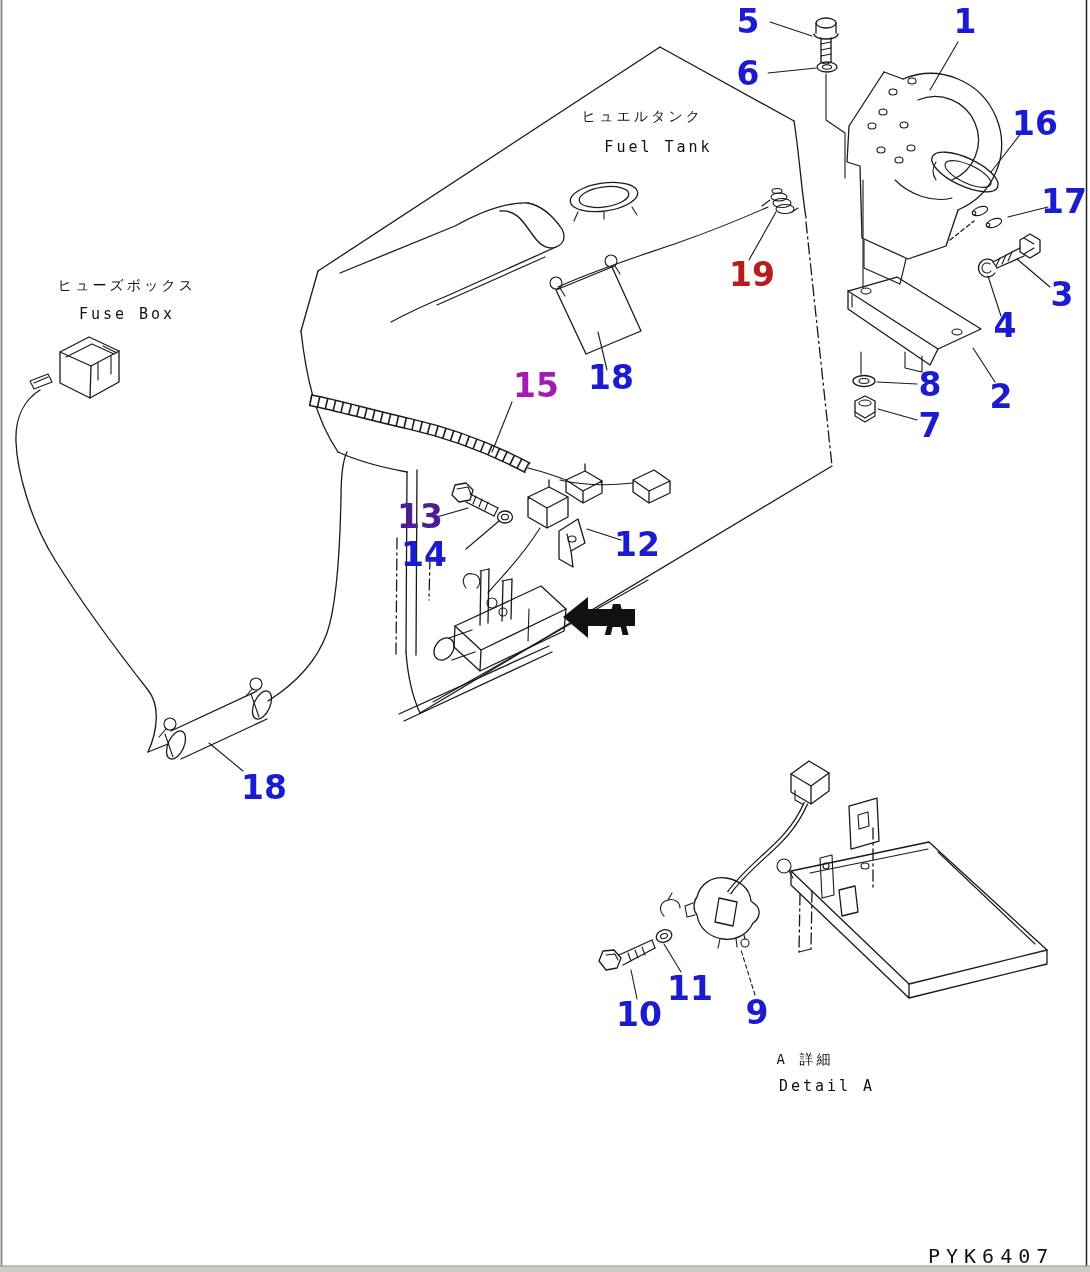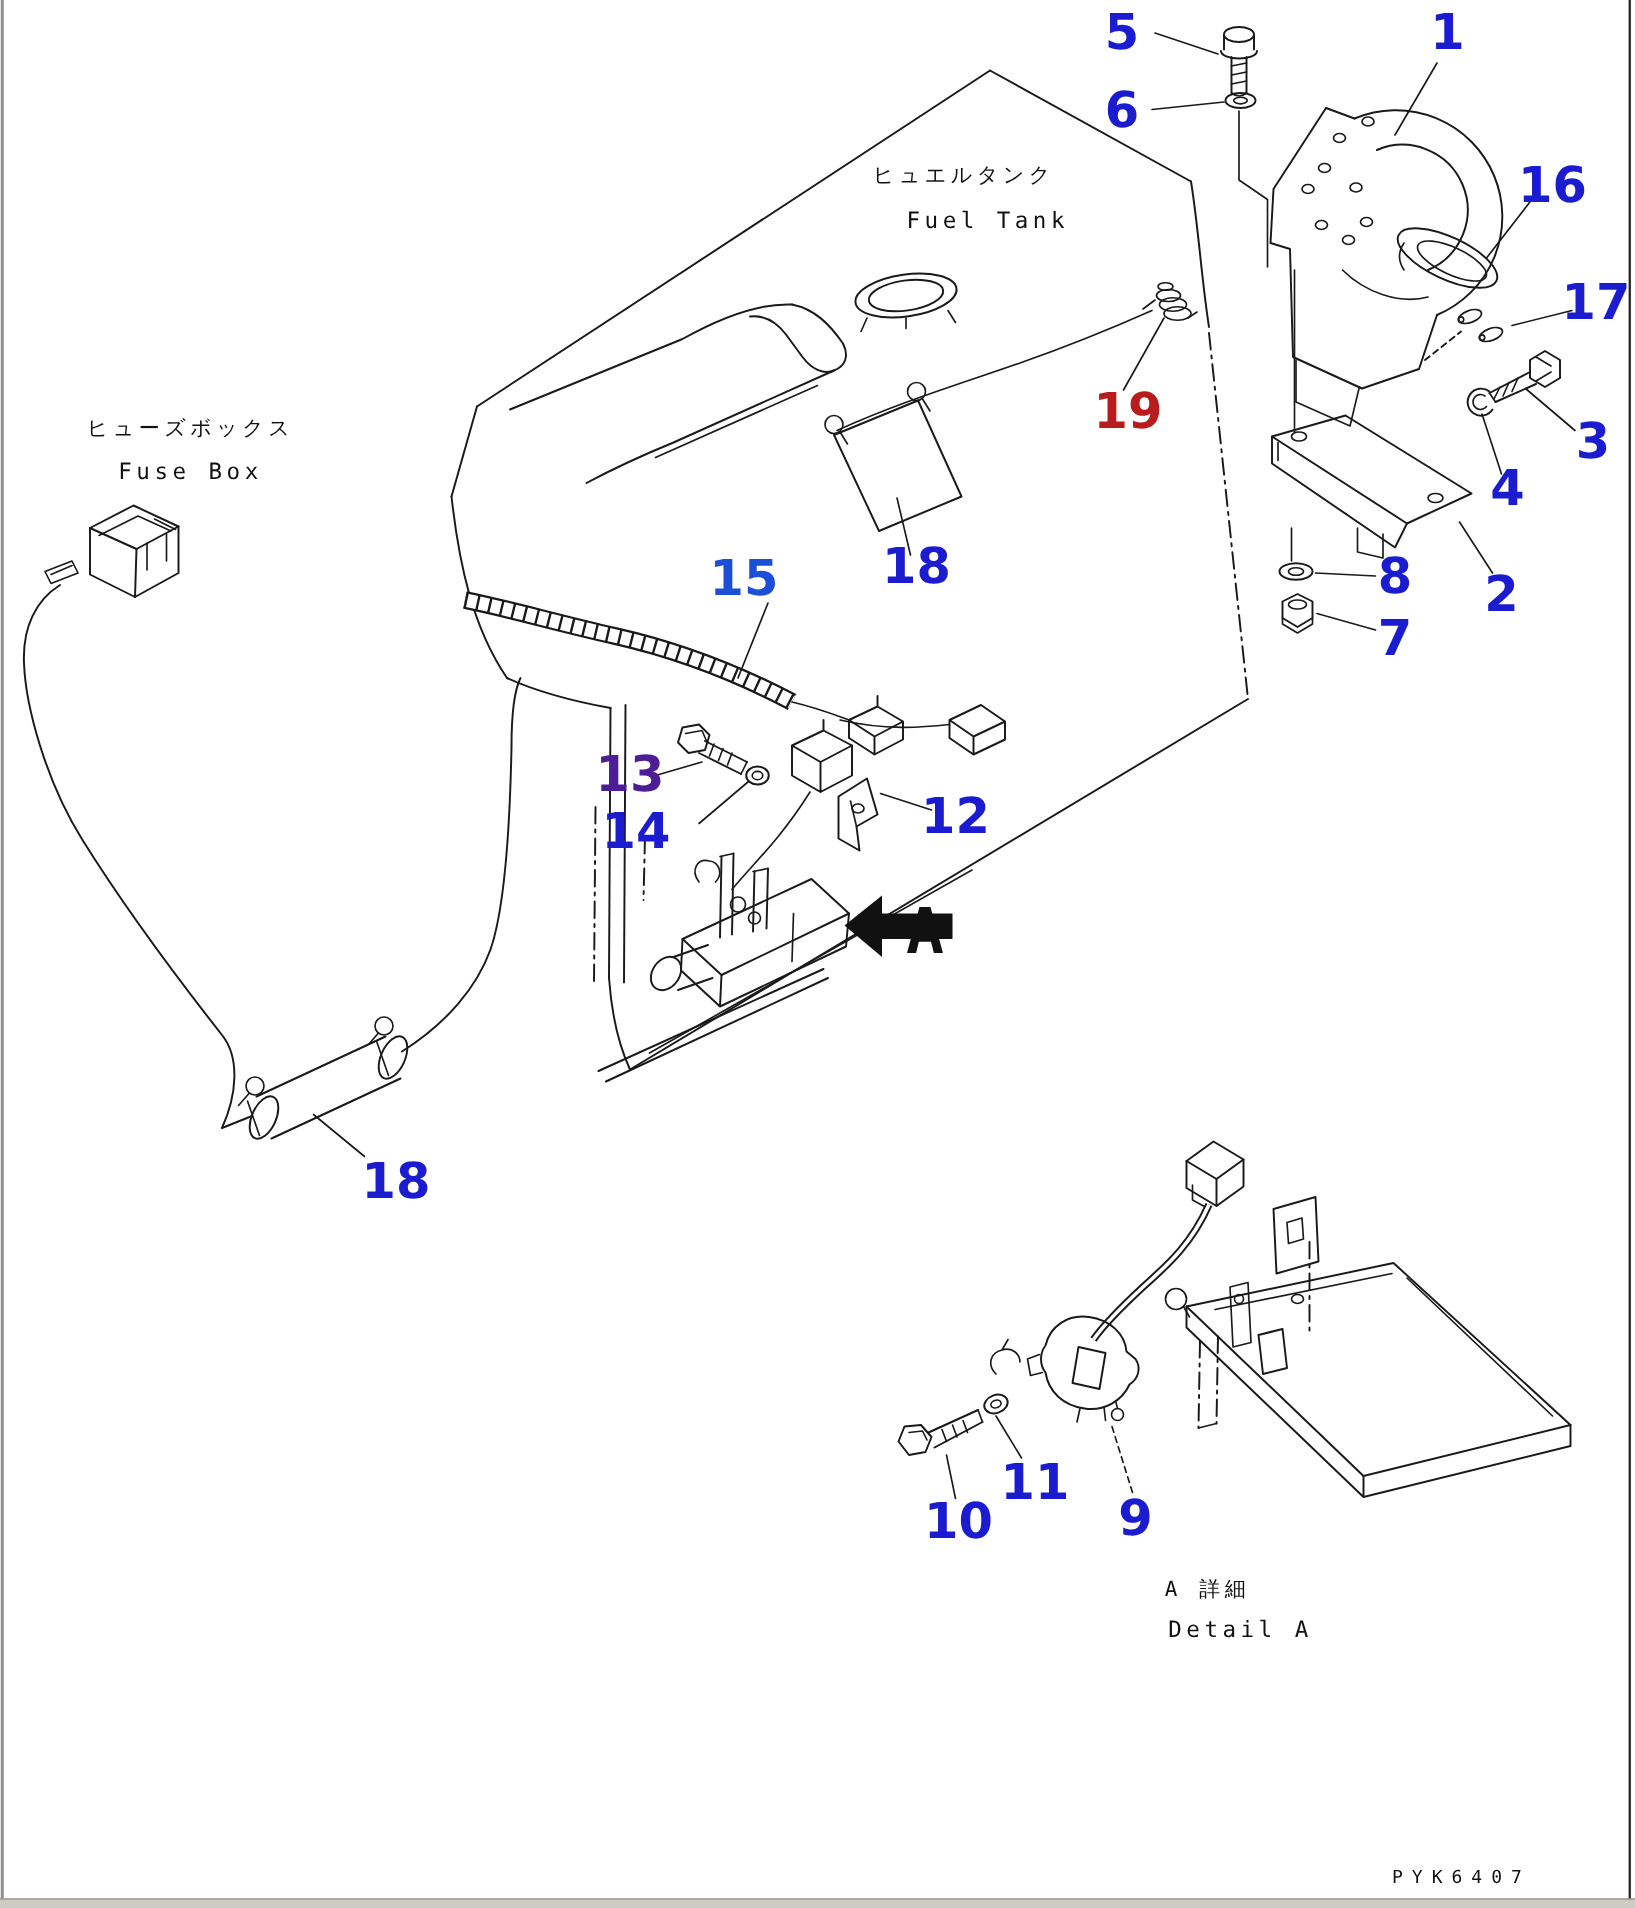--- a/index.html
+++ b/index.html
@@ -12,21 +12,21 @@
   .dsh{stroke-dasharray:4 3;}
   .t1{fill:none;stroke:#1a1a1a;stroke-width:12;}
   .t2{fill:none;stroke:#ffffff;stroke-width:9;}
   .t3{fill:none;stroke:#1a1a1a;stroke-width:11;stroke-dasharray:1.6 6.5;}
   .c1{fill:none;stroke:#1a1a1a;stroke-width:5;}
   .c2{fill:none;stroke:#ffffff;stroke-width:2.4;}
   .solid{fill:#111;stroke:none;}
   .lbl{position:absolute;color:#111;white-space:nowrap;}
   .jp{font-size:14px;letter-spacing:3px;}
   .en{font-size:15px;letter-spacing:3px;}
-  .code{font-size:12px;letter-spacing:6px;}
+  .code{font-size:20px;letter-spacing:6px;}
   .viewA{font-size:42px;font-weight:bold;}
   .callout{position:absolute;transform:translate(-50%,-50%);
            font-family:"DejaVu Sans", sans-serif;font-weight:bold;font-size:33px;line-height:1;}
 </style>
 </head>
 <body>
 
 <div class="page">
 
 <svg width="1090" height="1272" viewBox="0 0 1090 1272">
@@ -336,21 +336,21 @@
       <span class="callout" style="left: 965px; top: 21px; color: rgb(27, 27, 208);">1</span>
       <span class="callout" style="left: 1035px; top: 111px; color: rgb(27, 27, 208); margin-top: 12px;">16</span>
       <span class="callout" style="left: 1064px; top: 201px; color: rgb(27, 27, 208);">17</span>
       <span class="callout" style="left: 1062px; top: 294px; color: rgb(27, 27, 208);">3</span>
       <span class="callout" style="left: 1005px; top: 325px; color: rgb(27, 27, 208);">4</span>
       <span class="callout" style="left: 752px; top: 274px; color: #b91c1c;">19</span>
       <span class="callout" style="left: 930px; top: 384px; color: rgb(27, 27, 208);">8</span>
       <span class="callout" style="left: 1001px; top: 396px; color: rgb(27, 27, 208);">2</span>
       <span class="callout" style="left: 930px; top: 425px; color: rgb(27, 27, 208);">7</span>
       <span class="callout" style="left: 611px; top: 377px; color: rgb(27, 27, 208);">18</span>
-      <span class="callout" style="left: 496px; top: 385px; color: #1d4ed8; text-align: center;">15</span>
+      <span class="callout" style="left: 536px; top: 385px; color: #a21caf; text-align: center;">15</span>
       <span class="callout" style="left: 420px; top: 516px; color: #4c1d95;">13</span>
       <span class="callout" style="left: 424px; top: 554px; color: rgb(27, 27, 208);">14</span>
       <span class="callout" style="left: 637px; top: 544px; color: rgb(27, 27, 208);">12</span>
       <span class="callout" style="left: 264px; top: 787px; color: rgb(27, 27, 208);">18</span>
       <span class="callout" style="left: 639px; top: 1014px; color: rgb(27, 27, 208);">10</span>
       <span class="callout" style="left: 690px; top: 988px; color: rgb(27, 27, 208);">11</span>
       <span class="callout" style="left: 757px; top: 1012px; color: rgb(27, 27, 208);">9</span>
     </div>
 </div>
 

